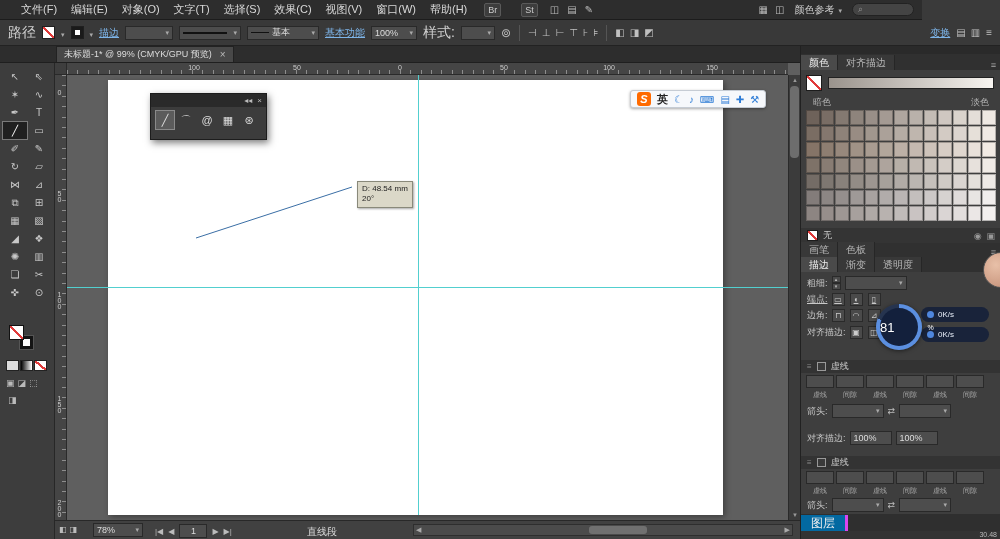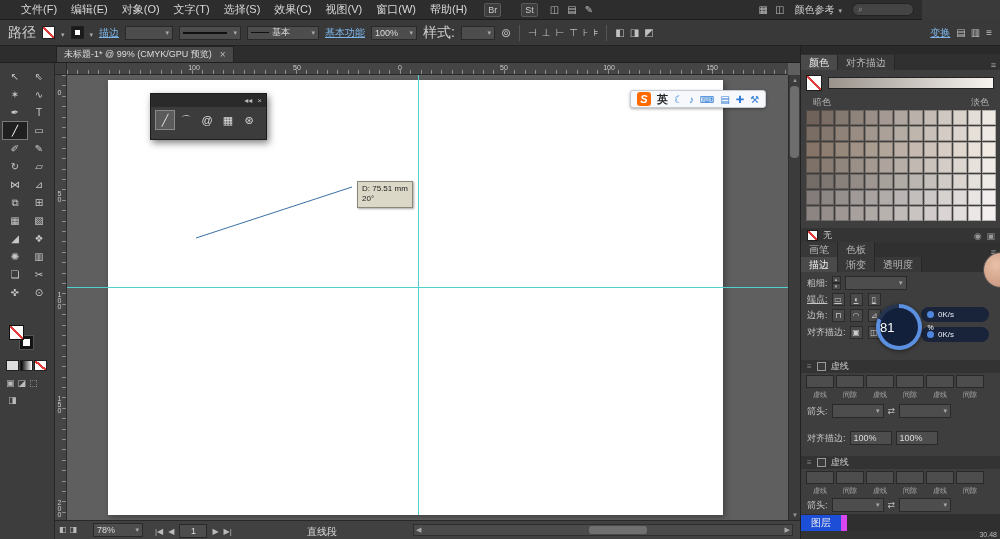--- a/index.html
+++ b/index.html
@@ -128,21 +128,21 @@
 .grip{color:#8a8a8a;font-size:8px;}
 .chk{width:9px;height:9px;border:1px solid #999;background:#3a3a3a;display:inline-block;}
 .dash-fields{position:absolute;left:5px;display:flex;gap:2px;}
 .dash-field{width:28px;height:13px;background:#4d4d4d;border:1px solid #292929;}
 .dash-labels{position:absolute;left:5px;display:flex;gap:2px;}
 .dash-lab{width:28px;text-align:center;font-size:7px;color:#a8a8a8;}
 .df-a{top:15px;} .dl-a{top:30px;} .df-b{top:15px;} .dl-b{top:30px;}
 .arrow-row-a{top:44px;} .align-row-a{top:71px;} .arrow-row-b{top:42px;}
 .swap{color:#bbb;font-size:9px;}
 .layers-row{position:absolute;left:0;top:468px;width:200px;height:17px;background:#2f2f2f;display:flex;align-items:flex-end;}
-.layers-tab{height:16px;background:#1d4ed8;color:#eee;font-size:10px;padding:0 10px;line-height:16px;border-right:6px solid #d946ef;}
+.layers-tab{height:16px;background:#0369a1;color:#eee;font-size:12px;padding:0 10px;line-height:16px;border-right:3px solid #d946ef;}
 .corner-strip{position:absolute;left:0;top:485px;width:200px;height:8px;background:#333;}
 .corner-val{position:absolute;right:4px;top:0;font-size:7px;color:#b9b9b9;}
 
 
 .speed-circle{position:absolute;left:75px;top:258px;width:46px;height:46px;border-radius:50%;background:conic-gradient(#5b8fe0 0 81%,#26344f 0);display:flex;align-items:center;justify-content:center;z-index:30;box-shadow:0 1px 4px rgba(0,0,0,.5);}
 .speed-inner{width:38px;height:38px;border-radius:50%;background:#13203c;color:#fff;display:flex;align-items:center;justify-content:flex-start;font-size:13px;gap:32px;}
 .speed-inner sup{font-size:7px;margin-left:1px;}
 .speed-rows{position:absolute;left:120px;top:261px;z-index:29;display:flex;flex-direction:column;gap:5px;}
 .speed-pill{width:68px;height:15px;background:rgba(22,33,58,.92);border-radius:8px;display:flex;align-items:center;gap:4px;padding:0 6px;}
 .speed-dot{width:7px;height:7px;border-radius:50%;background:#4f86dd;}
@@ -319,21 +319,21 @@
       </div>
       <div class="fb-body">
           <div class="ft-tool active">╱</div>
           <div class="ft-tool">⌒</div>
           <div class="ft-tool">@</div>
           <div class="ft-tool">▦</div>
           <div class="ft-tool">⊛</div>
         </div>
     </div>
     <div class="tooltip">
-      <div>D: 75.51 mm</div>
+      <div>D: 48.54 mm</div>
       <div>20°</div>
     </div>
     <div class="ime">
       <span class="ime-logo">S</span>
       <span class="ime-lang">英</span>
       <span class="ime-icons" style="display:flex;gap:6px;">
           <span class="ime-icon">☾</span>
           <span class="ime-icon">♪</span>
           <span class="ime-icon">⌨</span>
           <span class="ime-icon">▤</span>

